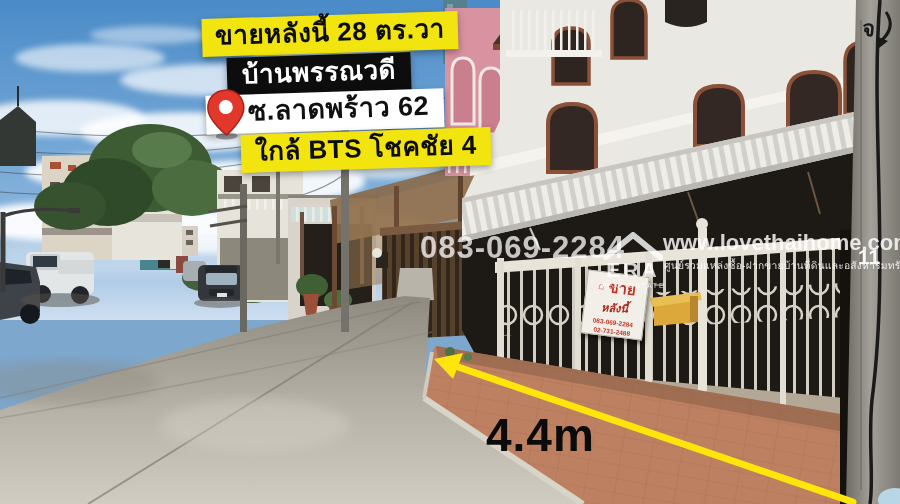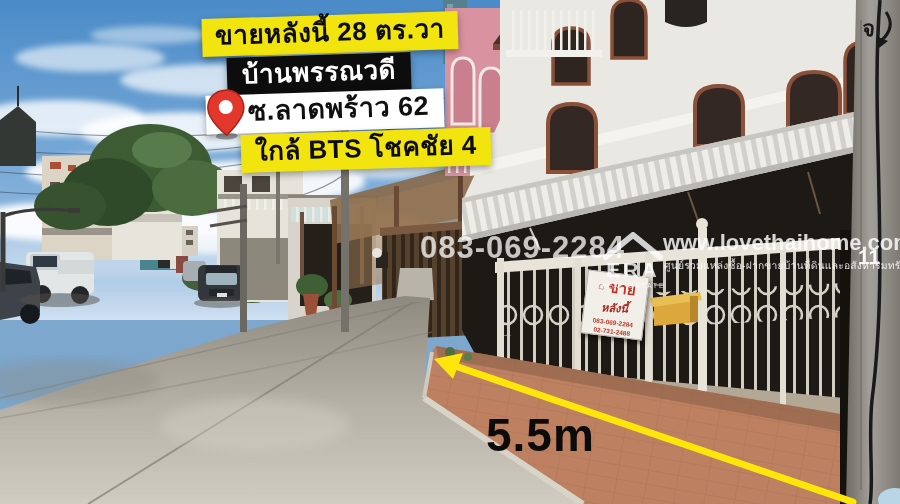--- a/index.html
+++ b/index.html
@@ -365,15 +365,15 @@
       <circle cx="20" cy="19" r="7" fill="#ffffff"></circle>
     </svg>
     <span>ซ.ลาดพร้าว 62</span>
   </div>
   <div class="lbl lbl-landmark">ใกล้ BTS โชคชัย 4</div>
 
   <svg class="arrow-overlay" width="900" height="504" viewBox="0 0 900 504">
     <line x1="853" y1="502" x2="458" y2="367" stroke="#FFE60A" stroke-width="7" stroke-linecap="round"></line>
     <polygon points="434,359 463,353 453,379" fill="#FFE60A"></polygon>
   </svg>
-  <div class="measure">5.5m</div>
+  <div class="measure">4.4m</div>
 
 </div>
 
 </body></html>

